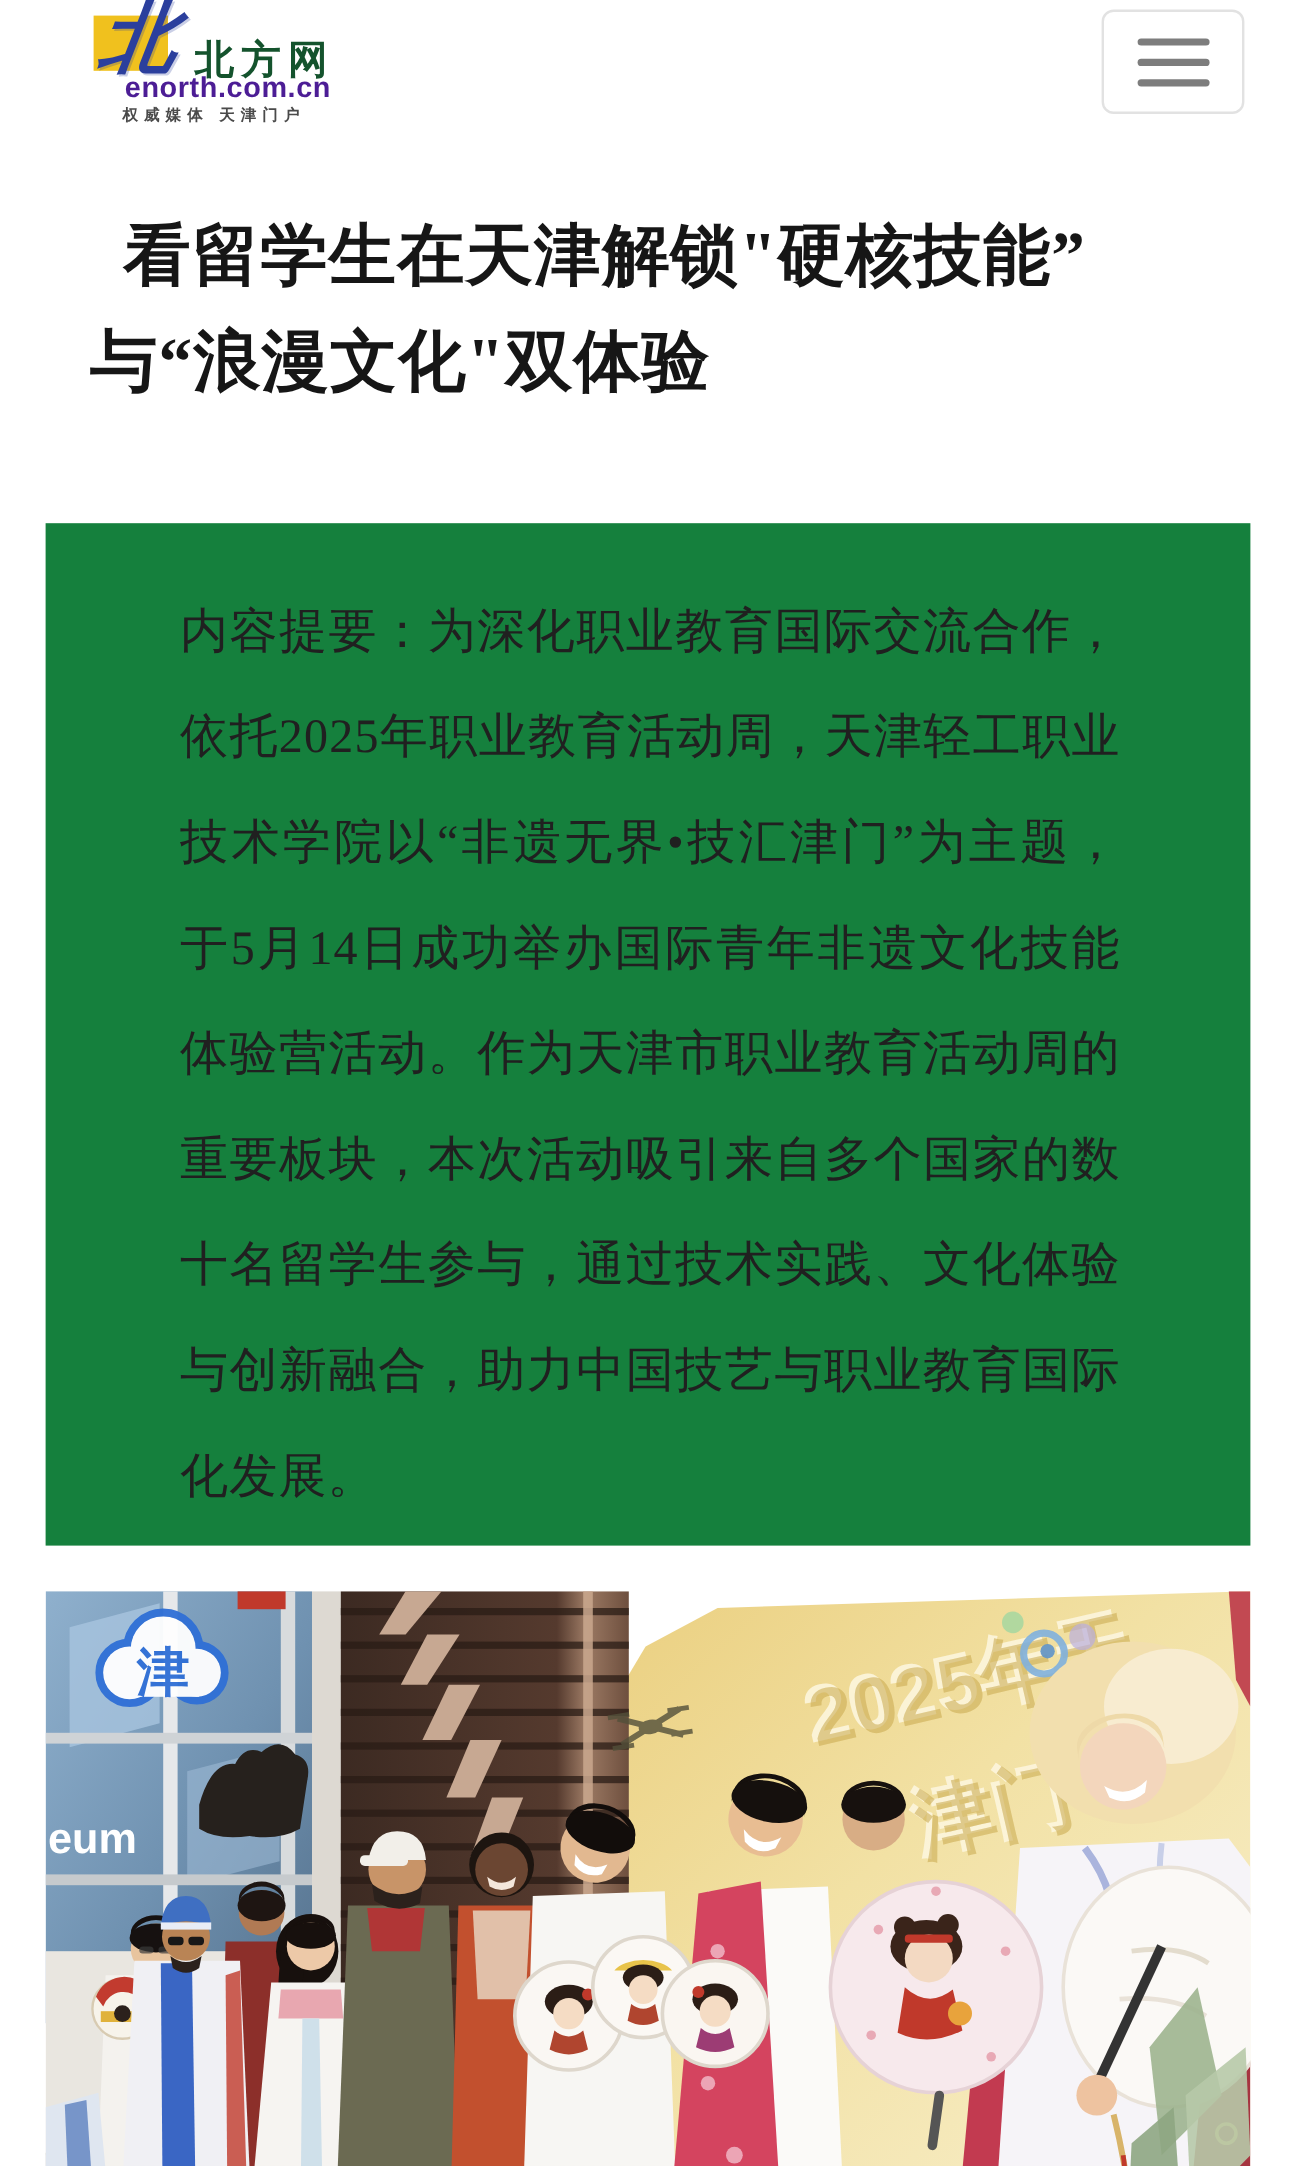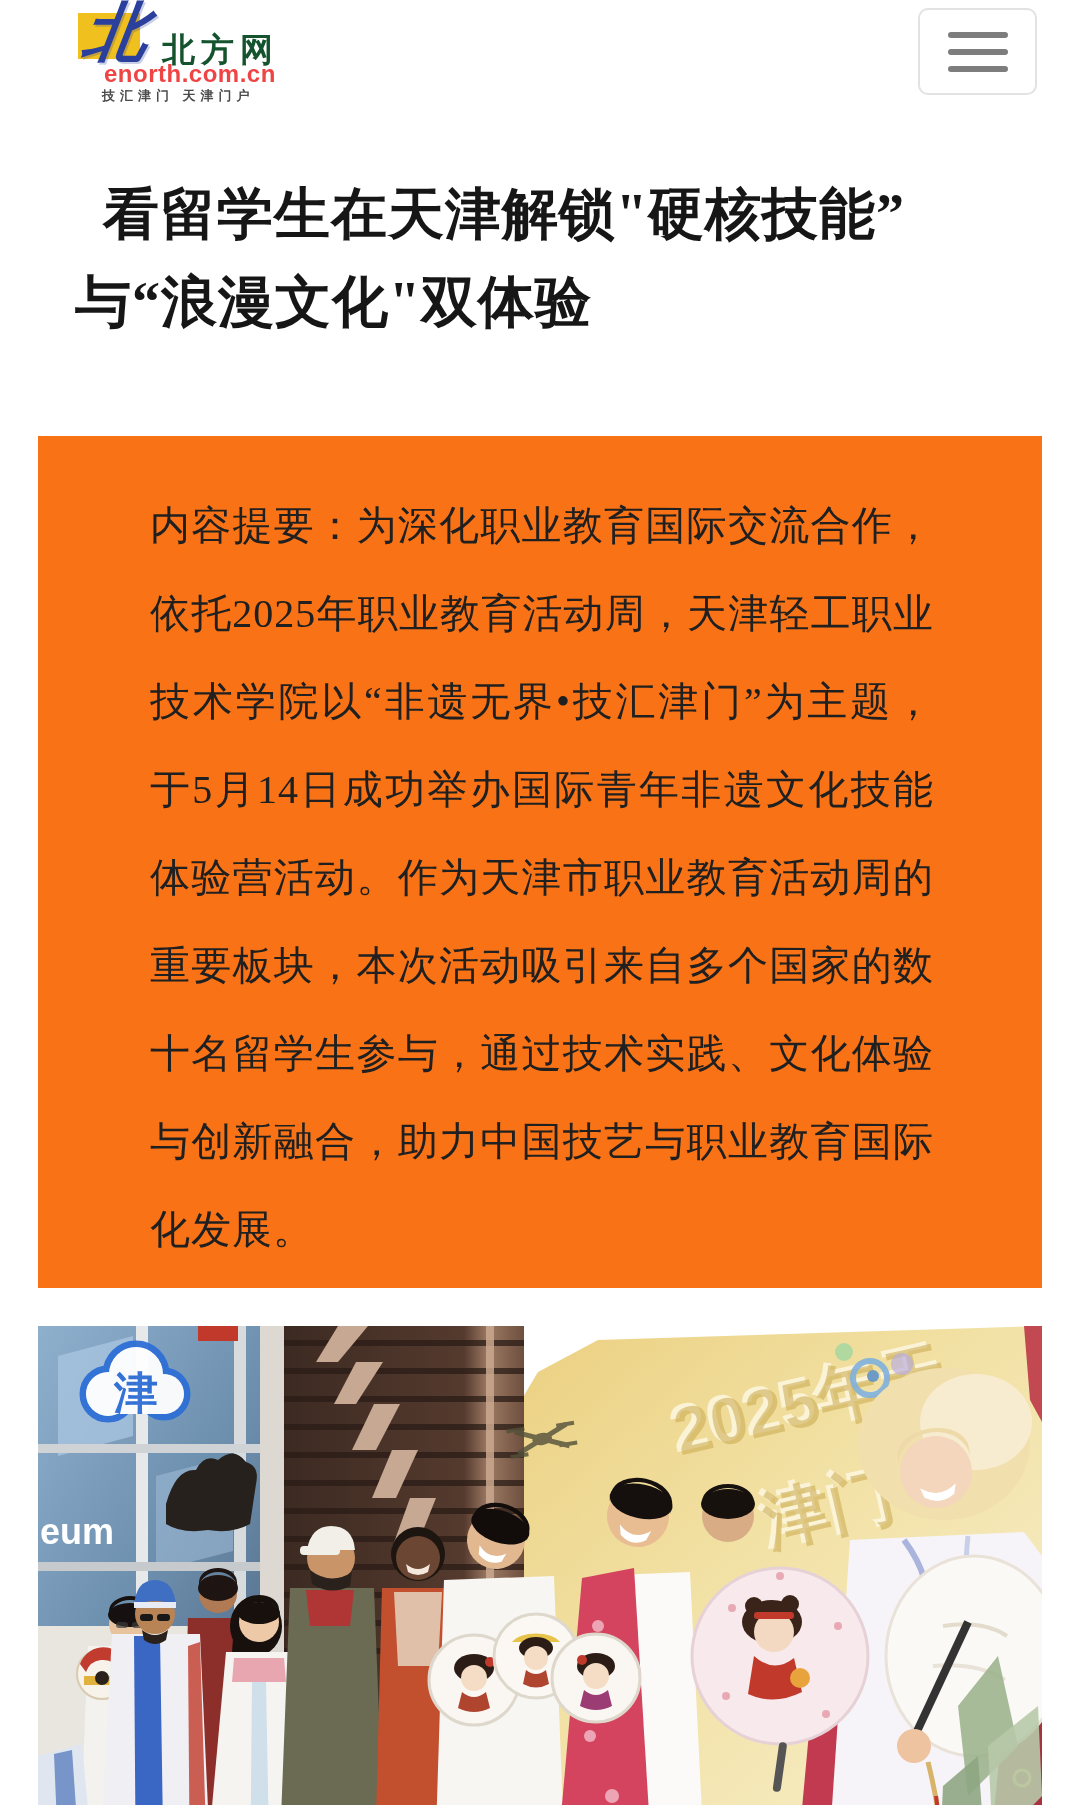--- a/index.html
+++ b/index.html
@@ -17,61 +17,61 @@
     font-family:"DejaVu Serif",serif;font-size:64px;font-weight:bold;font-style:italic;
     color:#2b3f9d;line-height:1;transform:skewX(-8deg);
     text-shadow:2px 2px 0 rgba(43,63,157,.25);
   }
   .logo-cn{
     position:absolute;left:86px;top:20px;font-size:33px;font-weight:bold;color:#14532d;
     font-family:"DejaVu Serif",serif;letter-spacing:6px;white-space:nowrap;
   }
   .logo-domain{
     position:absolute;left:28px;top:52px;font-family:"Liberation Sans",sans-serif;
-    font-size:24px;font-weight:bold;color:#ef4444;letter-spacing:.5px;white-space:nowrap;
+    font-size:24px;font-weight:bold;color:#4c1d95;letter-spacing:.5px;white-space:nowrap;
   }
   .logo-slogan{
     position:absolute;left:26px;top:79px;font-family:"Liberation Sans",sans-serif;
     font-size:13px;font-weight:bold;color:#4a4a4a;letter-spacing:5px;white-space:nowrap;
   }
   .menu-btn{
     position:absolute;right:43px;top:8px;width:119px;height:87px;background:#fff;
     border:2px solid #e2e2e2;border-radius:10px;box-sizing:border-box;cursor:pointer;
     display:flex;flex-direction:column;justify-content:center;align-items:center;gap:11px;
   }
   .menu-bar{width:60px;height:6px;background:#7d7d7d;border-radius:3px;}
   
   .title{
     margin:70px 60px 0 75px;color:#161616;font-size:56px;font-weight:600;
     line-height:88px;letter-spacing:1px;
   }
   .title .l1{padding-left:28px;}
   
   .summary-box{
-    margin:90px 38px 0 38px;background:#f97316;
+    margin:90px 38px 0 38px;background:#15803d;
     padding:46px 108px 14px 112px;box-sizing:border-box;
   }
   .summary-text{
     font-size:40px;line-height:88px;color:#202020;letter-spacing:1px;
     text-align:justify;text-justify:inter-ideograph;
   }
   
   .photo{margin:38px 38px 0 38px;width:1004px;height:569px;position:relative;cursor:pointer;}
   .photo svg{display:block;}
 </style>
 </head>
 <body>
 
 <div class="header">
   <div class="logo">
     <div class="logo-square"></div>
     <div class="logo-mark">北</div>
     <div class="logo-cn">北方网</div>
     <div class="logo-domain">enorth.com.cn</div>
-    <div class="logo-slogan">技汇津门 天津门户</div>
+    <div class="logo-slogan">权威媒体 天津门户</div>
   </div>
   <div class="menu-btn">
     <div class="menu-bar"></div>
     <div class="menu-bar"></div>
     <div class="menu-bar"></div>
   </div>
 </div>
 
 <h1 class="title" style="margin-top:70px;margin-bottom:0;">
   <div class="l1">看留学生在天津解锁"硬核技能”</div>

